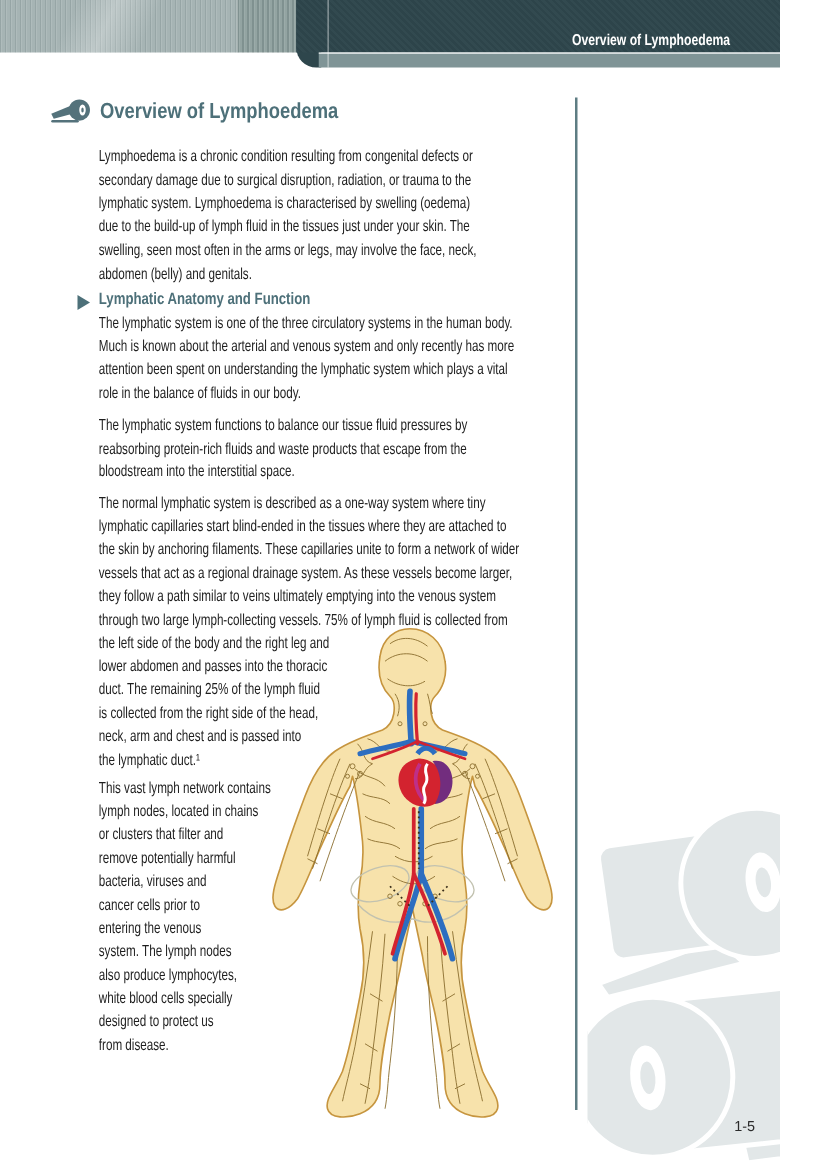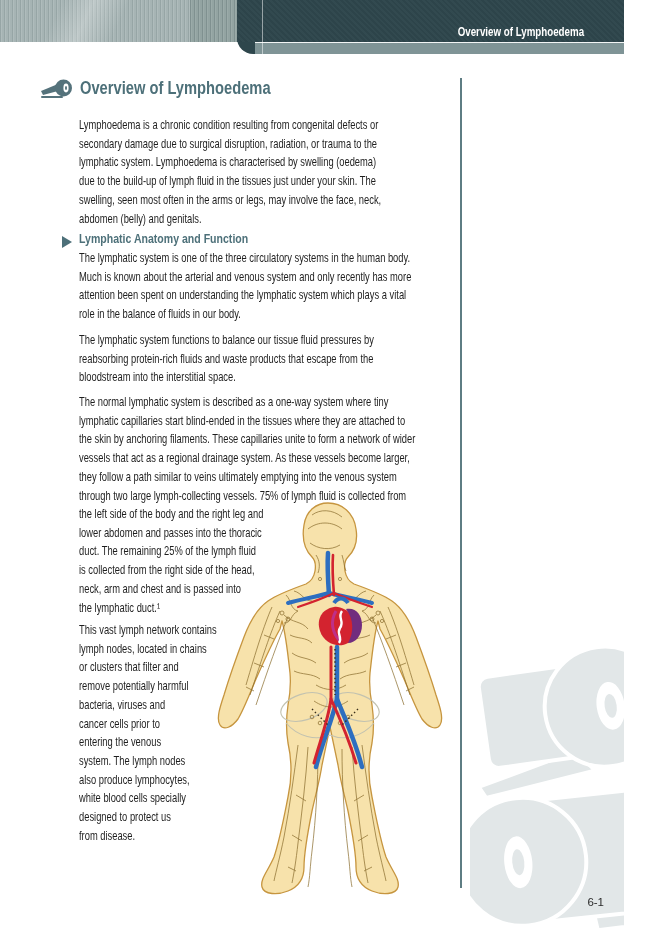--- a/index.html
+++ b/index.html
@@ -218,14 +218,14 @@
       <g transform="rotate(-6 60 230)">
         <polygon points="118,292 200,280 212,306 120,308" stroke="#ffffff" stroke-width="4"></polygon>
         <rect x="52" y="172" width="170" height="122" rx="12" stroke="#ffffff" stroke-width="4"></rect>
         <circle cx="52" cy="232" r="64" stroke="#ffffff" stroke-width="4"></circle>
         <ellipse cx="48" cy="232" rx="14" ry="26" fill="#ffffff"></ellipse>
         <ellipse cx="48" cy="232" rx="6" ry="13" fill="#e2e7e8"></ellipse>
       </g>
     </g>
   </svg>
 
-  <div class="page-num">6-1</div>
+  <div class="page-num">1-5</div>
 </div>
 
 </body></html>

